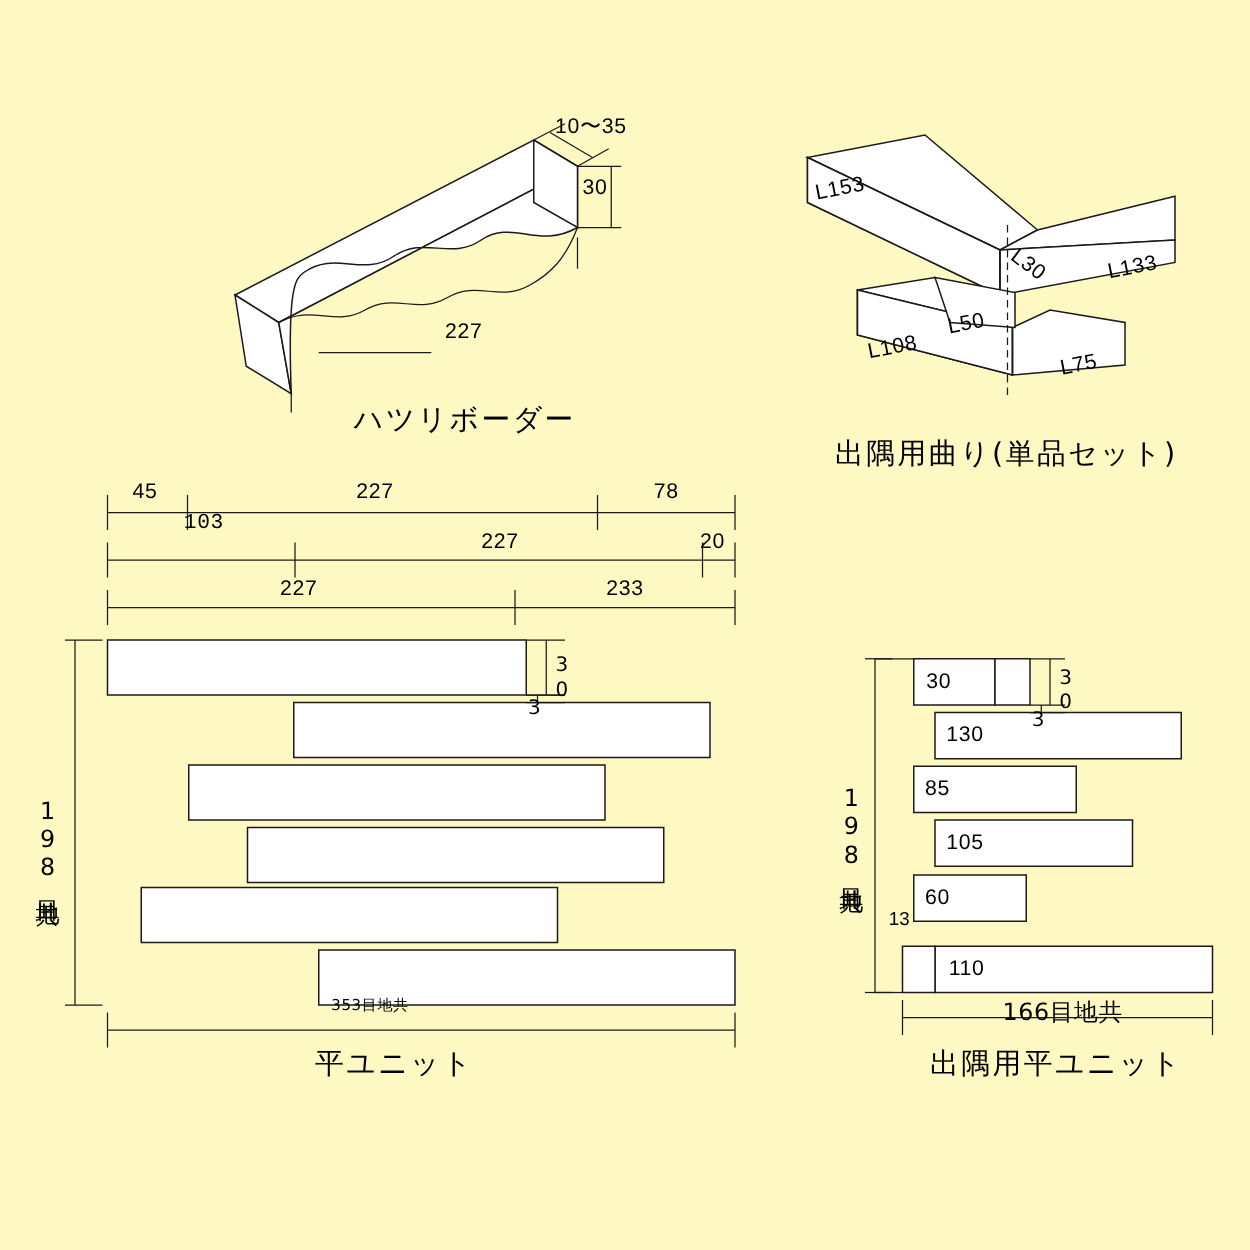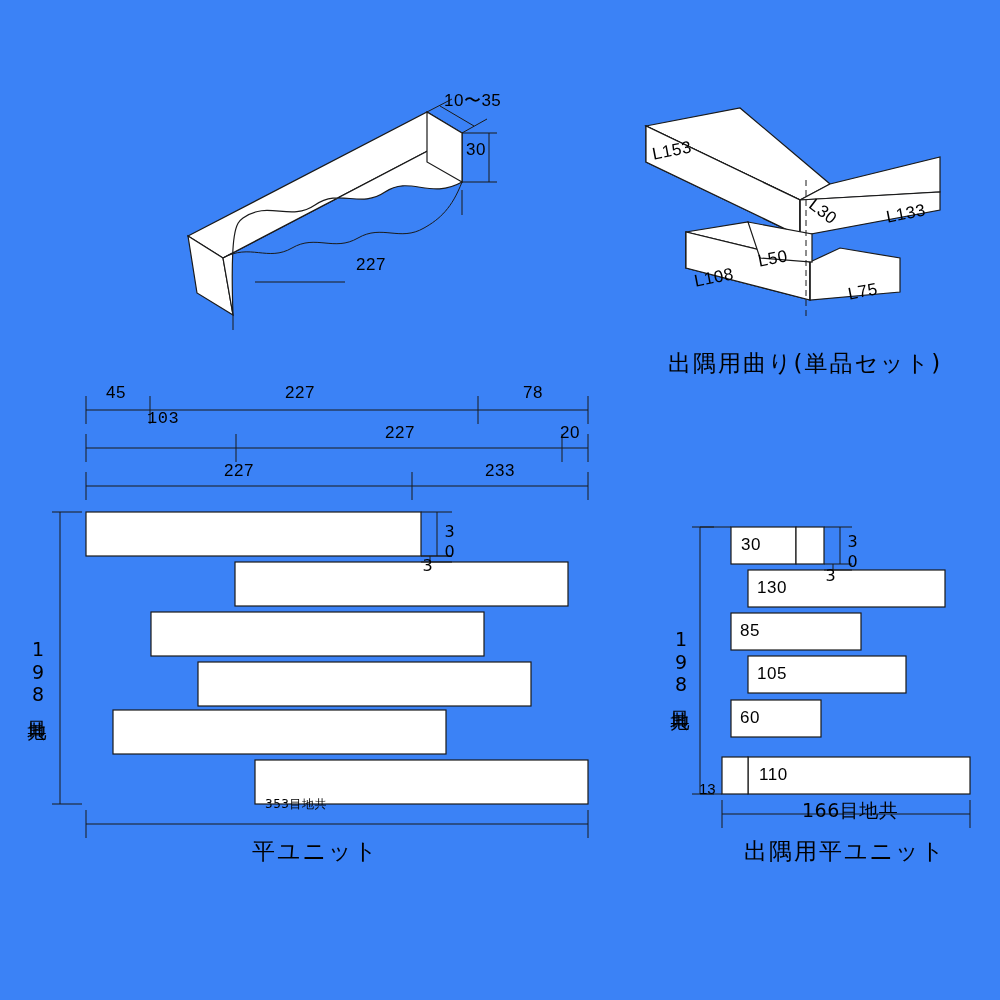--- a/index.html
+++ b/index.html
@@ -8,21 +8,21 @@
     background: #ffffff;
   }
   body {
     font-family: "Liberation Sans", sans-serif;
     color: #000000;
   }
   #sheet {
     position: relative;
     width: 1000px;
     height: 1000px;
-    background: #3b82f6;
+    background: #fef9c3;
     overflow: hidden;
   }
   svg {
     position: absolute;
     left: 0;
     top: 0;
   }
   .ln {
     stroke: #1a1a1a;
     stroke-width: 1.2;
@@ -205,20 +205,21 @@
       <path class="ln-thin" d="M833,564 L833,570"></path>
 
       <path class="ln-thin" d="M700,527 L731,527"></path>
       <path class="ln-thin" d="M700,794 L722,794"></path>
     </g>
   </svg>
 
   <div class="lbl num" style="left:444px; top:92px;">10〜35</div>
   <div class="lbl num" style="left:466px; top:141px;">30</div>
   <div class="lbl num" style="left:356px; top:256px;">227</div>
+  <div class="lbl cap jp" style="left:283px; top:325px;">ハツリボーダー</div>
 
   <div class="lbl num" style="left:652px; top:142px; transform:rotate(-11deg);">L153</div>
   <div class="lbl num" style="left:808px; top:203px; transform:rotate(37deg);">L30</div>
   <div class="lbl num" style="left:886px; top:205px; transform:rotate(-11deg);">L133</div>
   <div class="lbl num" style="left:758px; top:250px; transform:rotate(-11deg);">L50</div>
   <div class="lbl num" style="left:694px; top:269px; transform:rotate(-11deg);">L108</div>
   <div class="lbl num" style="left:848px; top:283px; transform:rotate(-11deg);">L75</div>
   <div class="lbl cap jp" style="left:668px; top:352px;">出隅用曲り(単品セット)</div>
 
   <div class="lbl num" style="left:106px; top:384px;">45</div>
@@ -239,21 +240,21 @@
 
   <div class="lbl num jp" style="left:265px; top:798px; font-size:12px;">353目地共</div>
   <div class="lbl cap jp" style="left:252px; top:840px;">平ユニット</div>
 
   <div class="lbl num" style="left:741px; top:536px;">30</div>
   <div class="lbl num" style="left:757px; top:579px;">130</div>
   <div class="lbl num" style="left:740px; top:622px;">85</div>
   <div class="lbl num" style="left:757px; top:665px;">105</div>
   <div class="lbl num" style="left:740px; top:709px;">60</div>
   <div class="lbl num" style="left:759px; top:766px;">110</div>
-  <div class="lbl num-sm" style="left:699px; top:781px;">13</div>
+  <div class="lbl num-sm" style="left:699px; top:728px;padding-left:12px;">13</div>
 
   <div class="lbl num jp vert" style="left:671px; top:628px; font-size:19px;">198目地共</div>
   <div class="lbl num jp vert" style="left:844px; top:532px; font-size:16px;">30</div>
   <div class="lbl num jp vert" style="left:822px; top:566px; font-size:16px;">3</div>
   <div class="lbl num jp" style="left:802px; top:790px; font-size:19px;margin-top:11px;">166目地共</div>
   <div class="lbl cap jp" style="left:744px; top:840px;">出隅用平ユニット</div>
 
 </div>
 
 </body></html>

